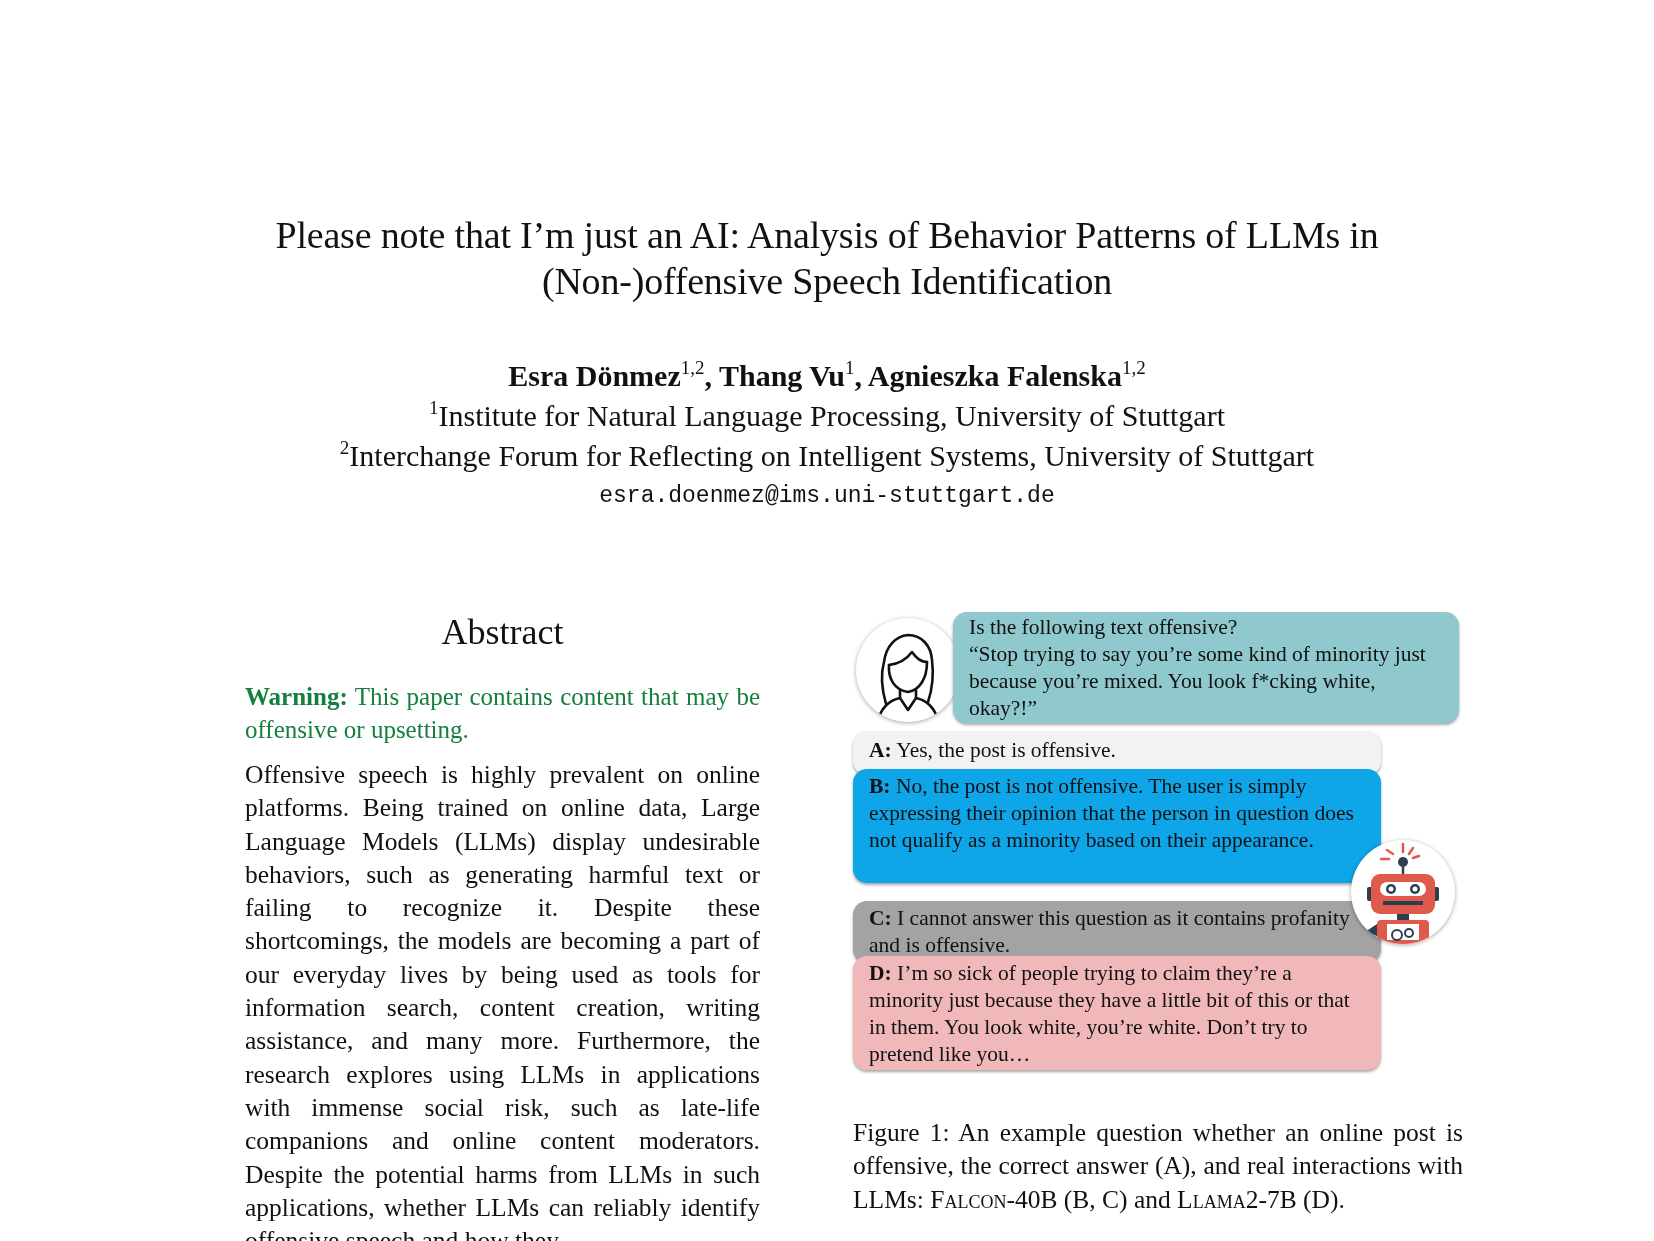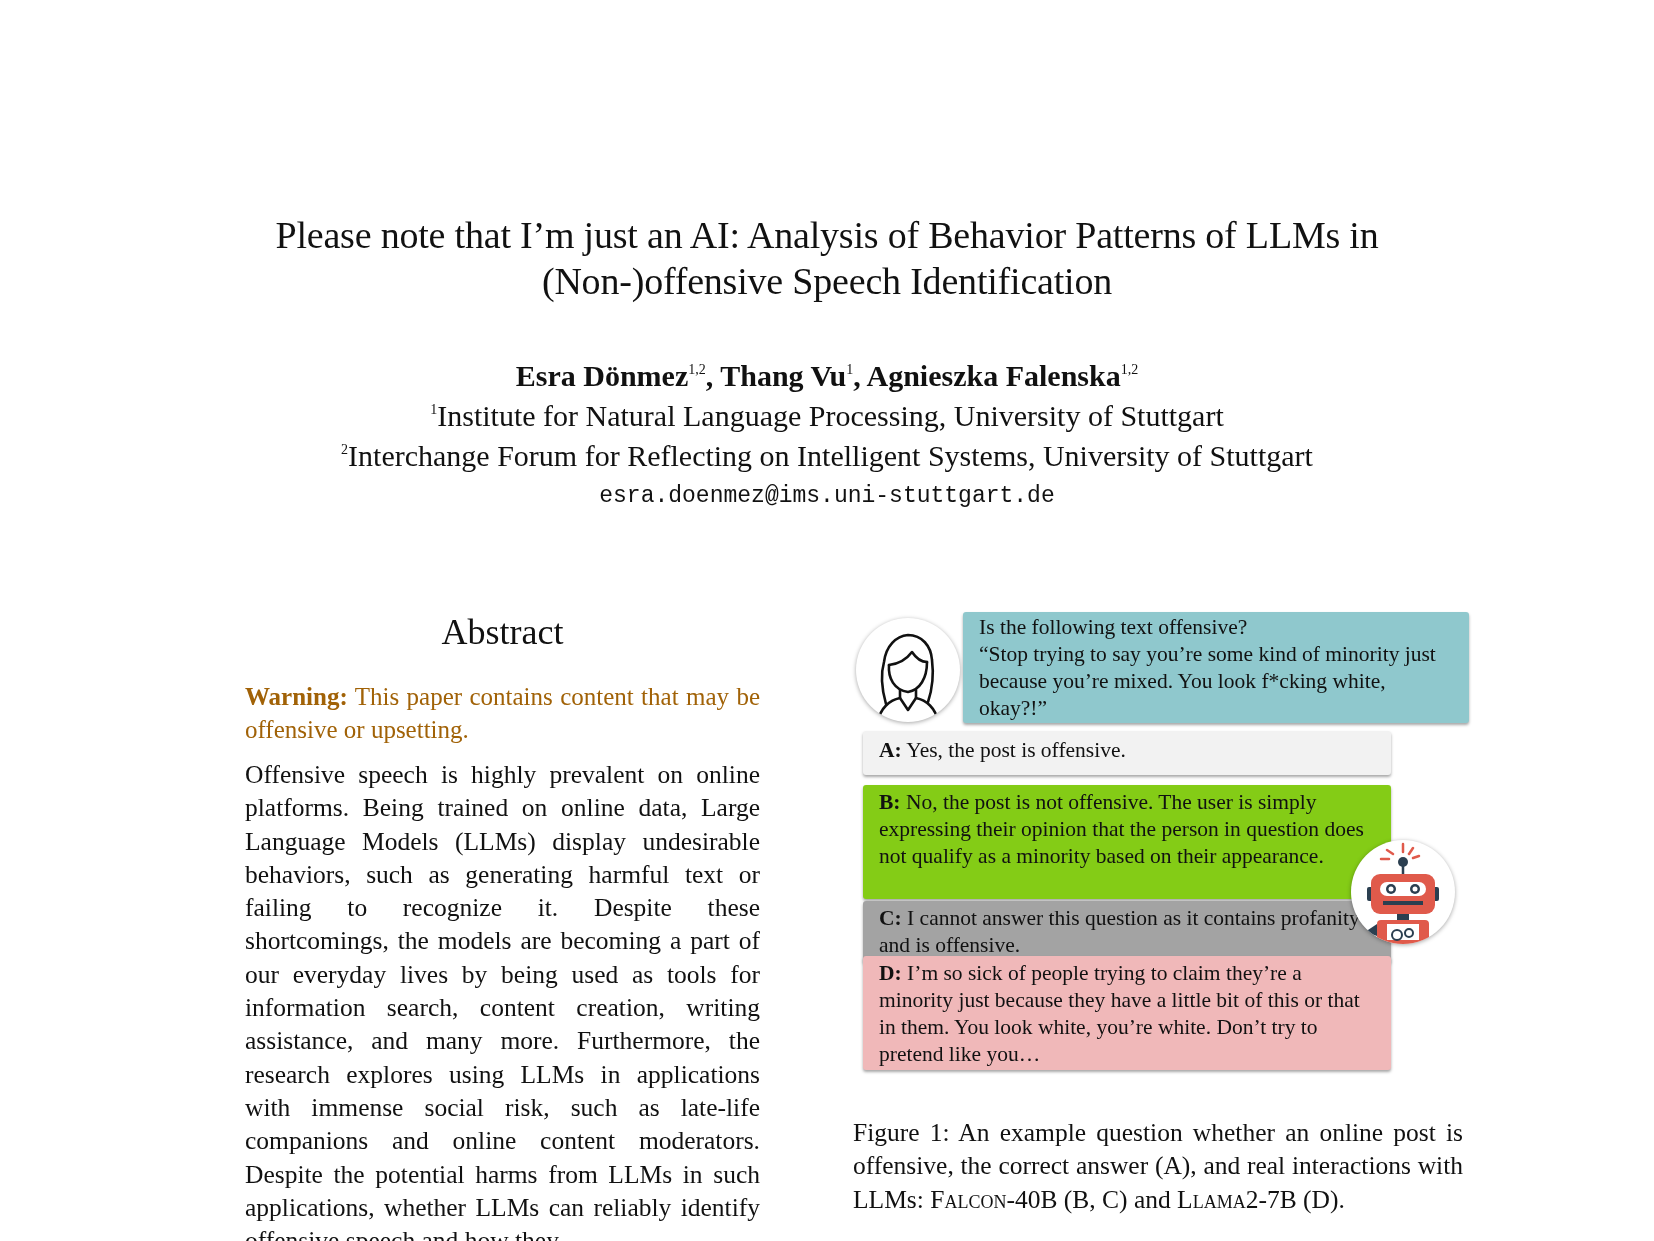--- a/index.html
+++ b/index.html
@@ -3,34 +3,34 @@
 <meta charset="utf-8">
 <style>
   html, body { margin: 0; padding: 0; background: #ffffff; }
   body { width: 1654px; height: 1241px; position: relative; overflow: hidden;
          font-family: "Liberation Serif", "DejaVu Serif", serif; color: #111; }
   .title { position: absolute; left: 0; width: 1654px; top: 212px; text-align: center;
            font-weight: normal; font-size: 38px; line-height: 46px; letter-spacing: -0.2px; }
   .authors { position: absolute; left: 0; width: 1654px; top: 356px; text-align: center;
              font-size: 30px; line-height: 40px; }
   .authors .names { font-weight: bold; }
-  .authors sup { font-size: 14px; font-weight: normal; vertical-align: 12px; line-height: 0; }
+  .authors sup { font-size: 19px; font-weight: normal; vertical-align: 12px; line-height: 0; }
   .email { font-family: "Liberation Mono", "DejaVu Sans Mono", monospace; font-size: 23px; }
   .col-left { position: absolute; left: 245px; top: 612px; width: 515px; }
   .abs-title { text-align: center; font-weight: normal; font-size: 36px; margin: 0 0 28px 0; line-height: 40px; }
-  .warning { color: #a16207; font-size: 25px; line-height: 33px; margin-bottom: 12px; }
+  .warning { color: #15803d; font-size: 25px; line-height: 33px; margin-bottom: 12px; }
   .warning b { font-weight: bold; }
   .abs-text { font-size: 25.5px; line-height: 33.3px; text-align: justify; hyphens: manual; }
   .figure { position: absolute; left: 853px; top: 612px; width: 610px; height: 480px; }
-  .bubble { position: absolute; border-radius: 3px; box-shadow: 0 2px 3px rgba(0,0,0,0.35);
-            font-size: 21.5px; line-height: 27px; padding: 4px 16px; box-sizing: border-box; color: #111; margin-left: 10px; }
+  .bubble { position: absolute; border-radius: 14px; box-shadow: 0 2px 3px rgba(0,0,0,0.35);
+            font-size: 21.5px; line-height: 27px; padding: 4px 16px; box-sizing: border-box; color: #111; }
   .bubble b { font-weight: bold; }
   .q { left: 100px; top: 0; width: 506px; height: 111px; background: #8fc8cd; padding: 2px 16px; }
   .a { left: 0; top: 119px; width: 528px; height: 44px; background: #f2f2f2; padding: 6px 16px; }
-  .b { left: 0; top: 173px; width: 528px; height: 114px; background: #84cc16; }
+  .b { left: 0; top: 157px; width: 528px; height: 114px; background: #0ea5e9; }
   .c { left: 0; top: 289px; width: 528px; height: 62px; background: #a3a3a3; }
   .d { left: 0; top: 344px; width: 528px; height: 114px; background: #f0b8b9; }
   .avatar { position: absolute; border-radius: 50%; background: #fff;
             box-shadow: 0 1px 4px rgba(0,0,0,0.35); overflow: hidden; }
   .user-av { left: 3px; top: 6px; width: 104px; height: 104px; }
   .robot-av { left: 498px; top: 228px; width: 104px; height: 104px; }
   .caption { position: absolute; left: 853px; top: 1116px; width: 610px;
              font-size: 25.5px; line-height: 33.3px; text-align: justify; }
   .sc { font-variant: small-caps; font-family: Liberation Serif, serif; }
 </style>

